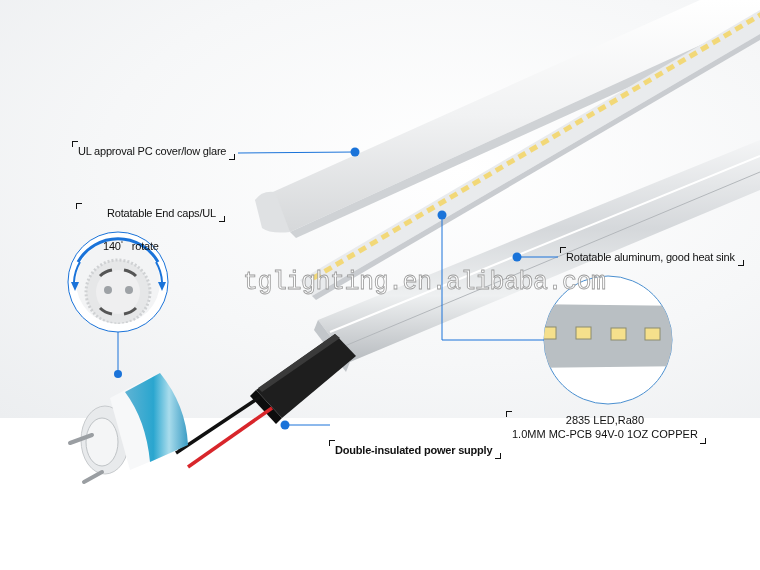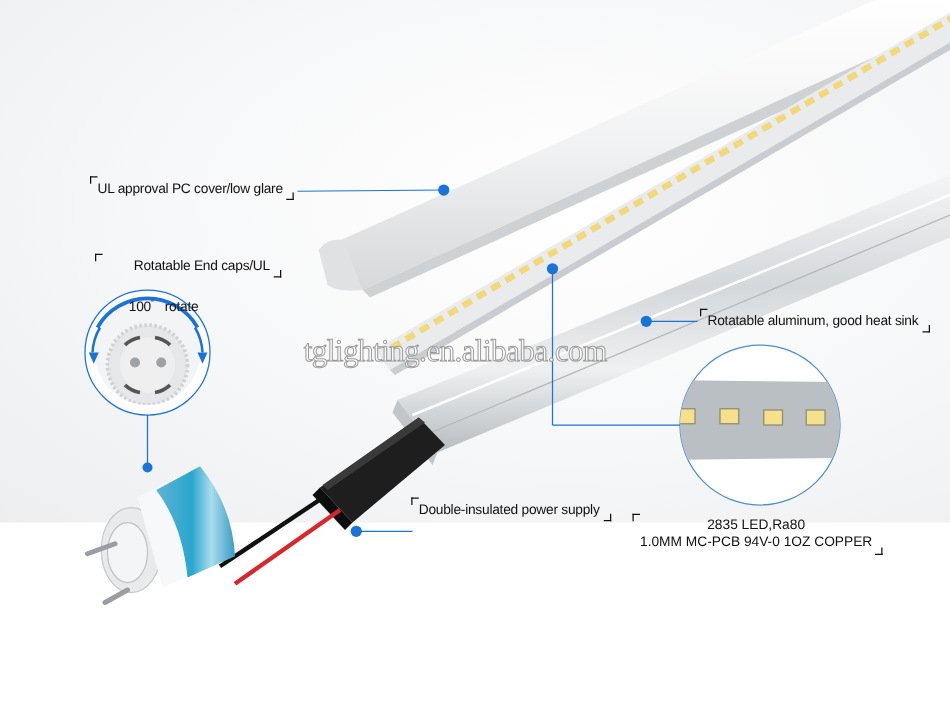--- a/index.html
+++ b/index.html
@@ -2,21 +2,21 @@
 <html><head>
 <meta charset="utf-8">
 <style>
   html, body { margin:0; padding:0; }
   body { width:760px; height:570px; overflow:hidden; background:#fff; position:relative; font-family:"Liberation Sans", sans-serif; }
   .stage { position:absolute; left:0; top:0; width:760px; height:418px; background: radial-gradient(ellipse at 60% 40%, #ffffff 0%, #f6f7f8 55%, #eceef0 100%); }
   .scene { position:absolute; left:0; top:0; }
   .label { position:absolute; font-family:"Liberation Sans", sans-serif; font-size:11px; color:#111; white-space:nowrap; letter-spacing:-0.2px; }
   .label .tl { position:absolute; left:-6px; top:-4px; width:5px; height:5px; border-left:1px solid #111; border-top:1px solid #111; }
   .label .br { position:absolute; right:-9px; bottom:-3px; width:5px; height:5px; border-right:1px solid #111; border-bottom:1px solid #111; }
-  .watermark { position:absolute; left:243px; top:268px; font-family:Liberation Serif, serif; font-size:25px; color:rgba(255,255,255,0.85); -webkit-text-stroke:0.8px #9a9a9a; letter-spacing:-0.5px; }
+  .watermark { position:absolute; left:243px; top:268px; font-family:Liberation Mono, monospace; font-size:25px; color:rgba(255,255,255,0.85); -webkit-text-stroke:0.8px #9a9a9a; letter-spacing:-0.5px; }
   .spec { position:absolute; left:512px; top:413px; font-size:11px; color:#111; text-align:center; line-height:14px; white-space:nowrap; }
   .spec .tl { position:absolute; left:-6px; top:-2px; width:5px; height:5px; border-left:1px solid #111; border-top:1px solid #111; }
   .spec .br { position:absolute; right:-8px; bottom:-3px; width:5px; height:5px; border-right:1px solid #111; border-bottom:1px solid #111; }
 </style>
 </head>
 <body>
 
 <div class="stage">
   <svg class="scene" width="760" height="570" viewBox="0 0 760 570">
     <defs>
@@ -173,26 +173,26 @@
 
   <div class="label" style="left:78px;top:145px;">
     <span class="tl"></span><span>UL approval PC cover/low glare</span><span class="br"></span>
   </div>
   <div class="label" style="left:82px;top:207px;padding-left:25px;">
     <span class="tl"></span><span>Rotatable End caps/UL</span><span class="br"></span>
   </div>
   <div class="label" style="left:566px;top:251px;">
     <span class="tl"></span><span>Rotatable aluminum,  good heat sink</span><span class="br"></span>
   </div>
-  <div class="label" style="left:335px;top:402px;">
+  <div class="label" style="left:335px;top:444px;font-weight:bold;">
     <span class="tl"></span><span>Double-insulated power supply</span><span class="br"></span>
   </div>
 
   <div class="label" style="left:103px;top:240px;font-size:11px;">
-    <span>100</span><sup style="font-size:6px;">°</sup>
+    <span>140</span><sup style="font-size:6px;">°</sup>
     <span style="margin-left:6px;margin-top:39px;">rotate</span>
   </div>
 
   <div class="spec">
     <span class="tl"></span>
     <div>2835 LED,Ra80</div>
     <div>1.0MM  MC-PCB  94V-0  1OZ COPPER</div>
     <span class="br"></span>
   </div>
 

